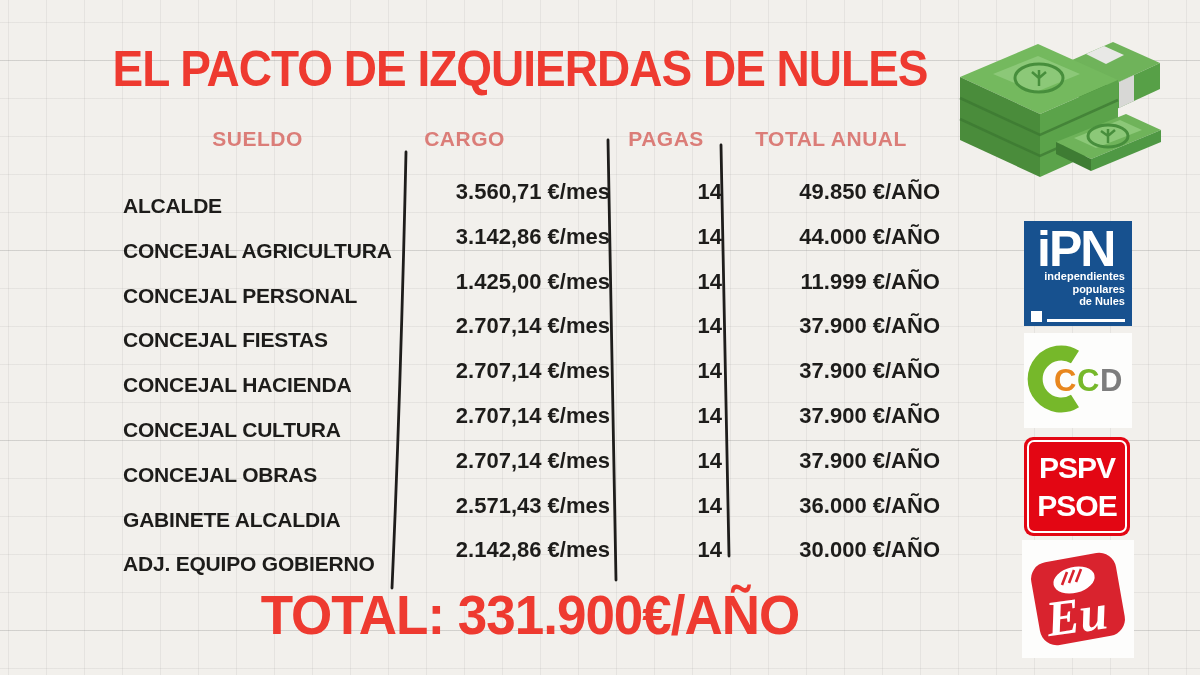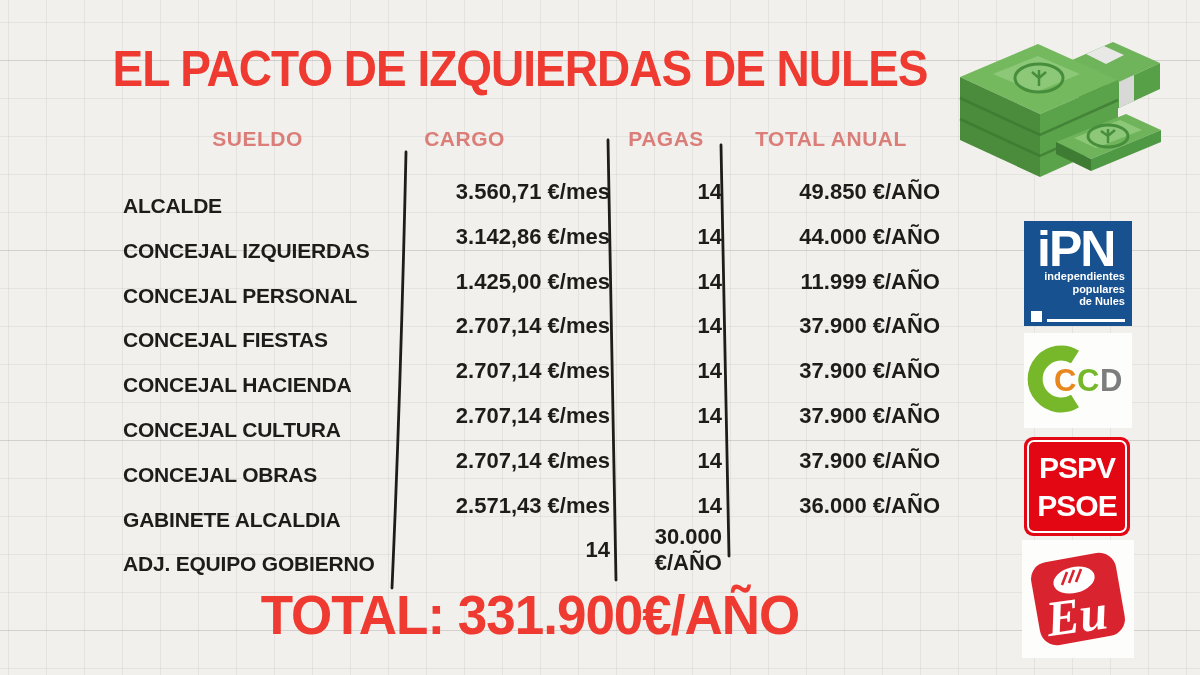--- a/index.html
+++ b/index.html
@@ -82,21 +82,21 @@
       <div class="th">TOTAL ANUAL</div>
     </div>
 
     <div class="trow">
       <div class="c1">ALCALDE</div>
       <div class="c2">3.560,71 €/mes</div>
       <div class="c3">14</div>
       <div class="c4">49.850 €/AÑO</div>
     </div>
     <div class="trow">
-      <div class="c1">CONCEJAL IZQUIERDAS</div>
+      <div class="c1">CONCEJAL AGRICULTURA</div>
       <div class="c2">3.142,86 €/mes</div>
       <div class="c3">14</div>
       <div class="c4">44.000 €/AÑO</div>
     </div>
     <div class="trow">
       <div class="c1">CONCEJAL PERSONAL</div>
       <div class="c2">1.425,00 €/mes</div>
       <div class="c3">14</div>
       <div class="c4">11.999 €/AÑO</div>
     </div>
@@ -125,20 +125,21 @@
       <div class="c4">37.900 €/AÑO</div>
     </div>
     <div class="trow">
       <div class="c1">GABINETE ALCALDIA</div>
       <div class="c2">2.571,43 €/mes</div>
       <div class="c3">14</div>
       <div class="c4">36.000 €/AÑO</div>
     </div>
     <div class="trow">
       <div class="c1">ADJ. EQUIPO GOBIERNO</div>
+      <div class="c2">2.142,86 €/mes</div>
       <div class="c3">14</div>
       <div class="c4">30.000 €/AÑO</div>
     </div>
   </div>
 
   <svg class="dividers" viewBox="0 0 1200 675">
     <path d="M406,152 C403,290 399,430 392,588" stroke="#1e1d1b" stroke-width="2.8" fill="none" stroke-linecap="round"></path>
     <path d="M608,140 C611,290 613,430 616,580" stroke="#1e1d1b" stroke-width="2.8" fill="none" stroke-linecap="round"></path>
     <path d="M721,145 C724,280 726,420 729,556" stroke="#1e1d1b" stroke-width="2.8" fill="none" stroke-linecap="round"></path>
   </svg>

